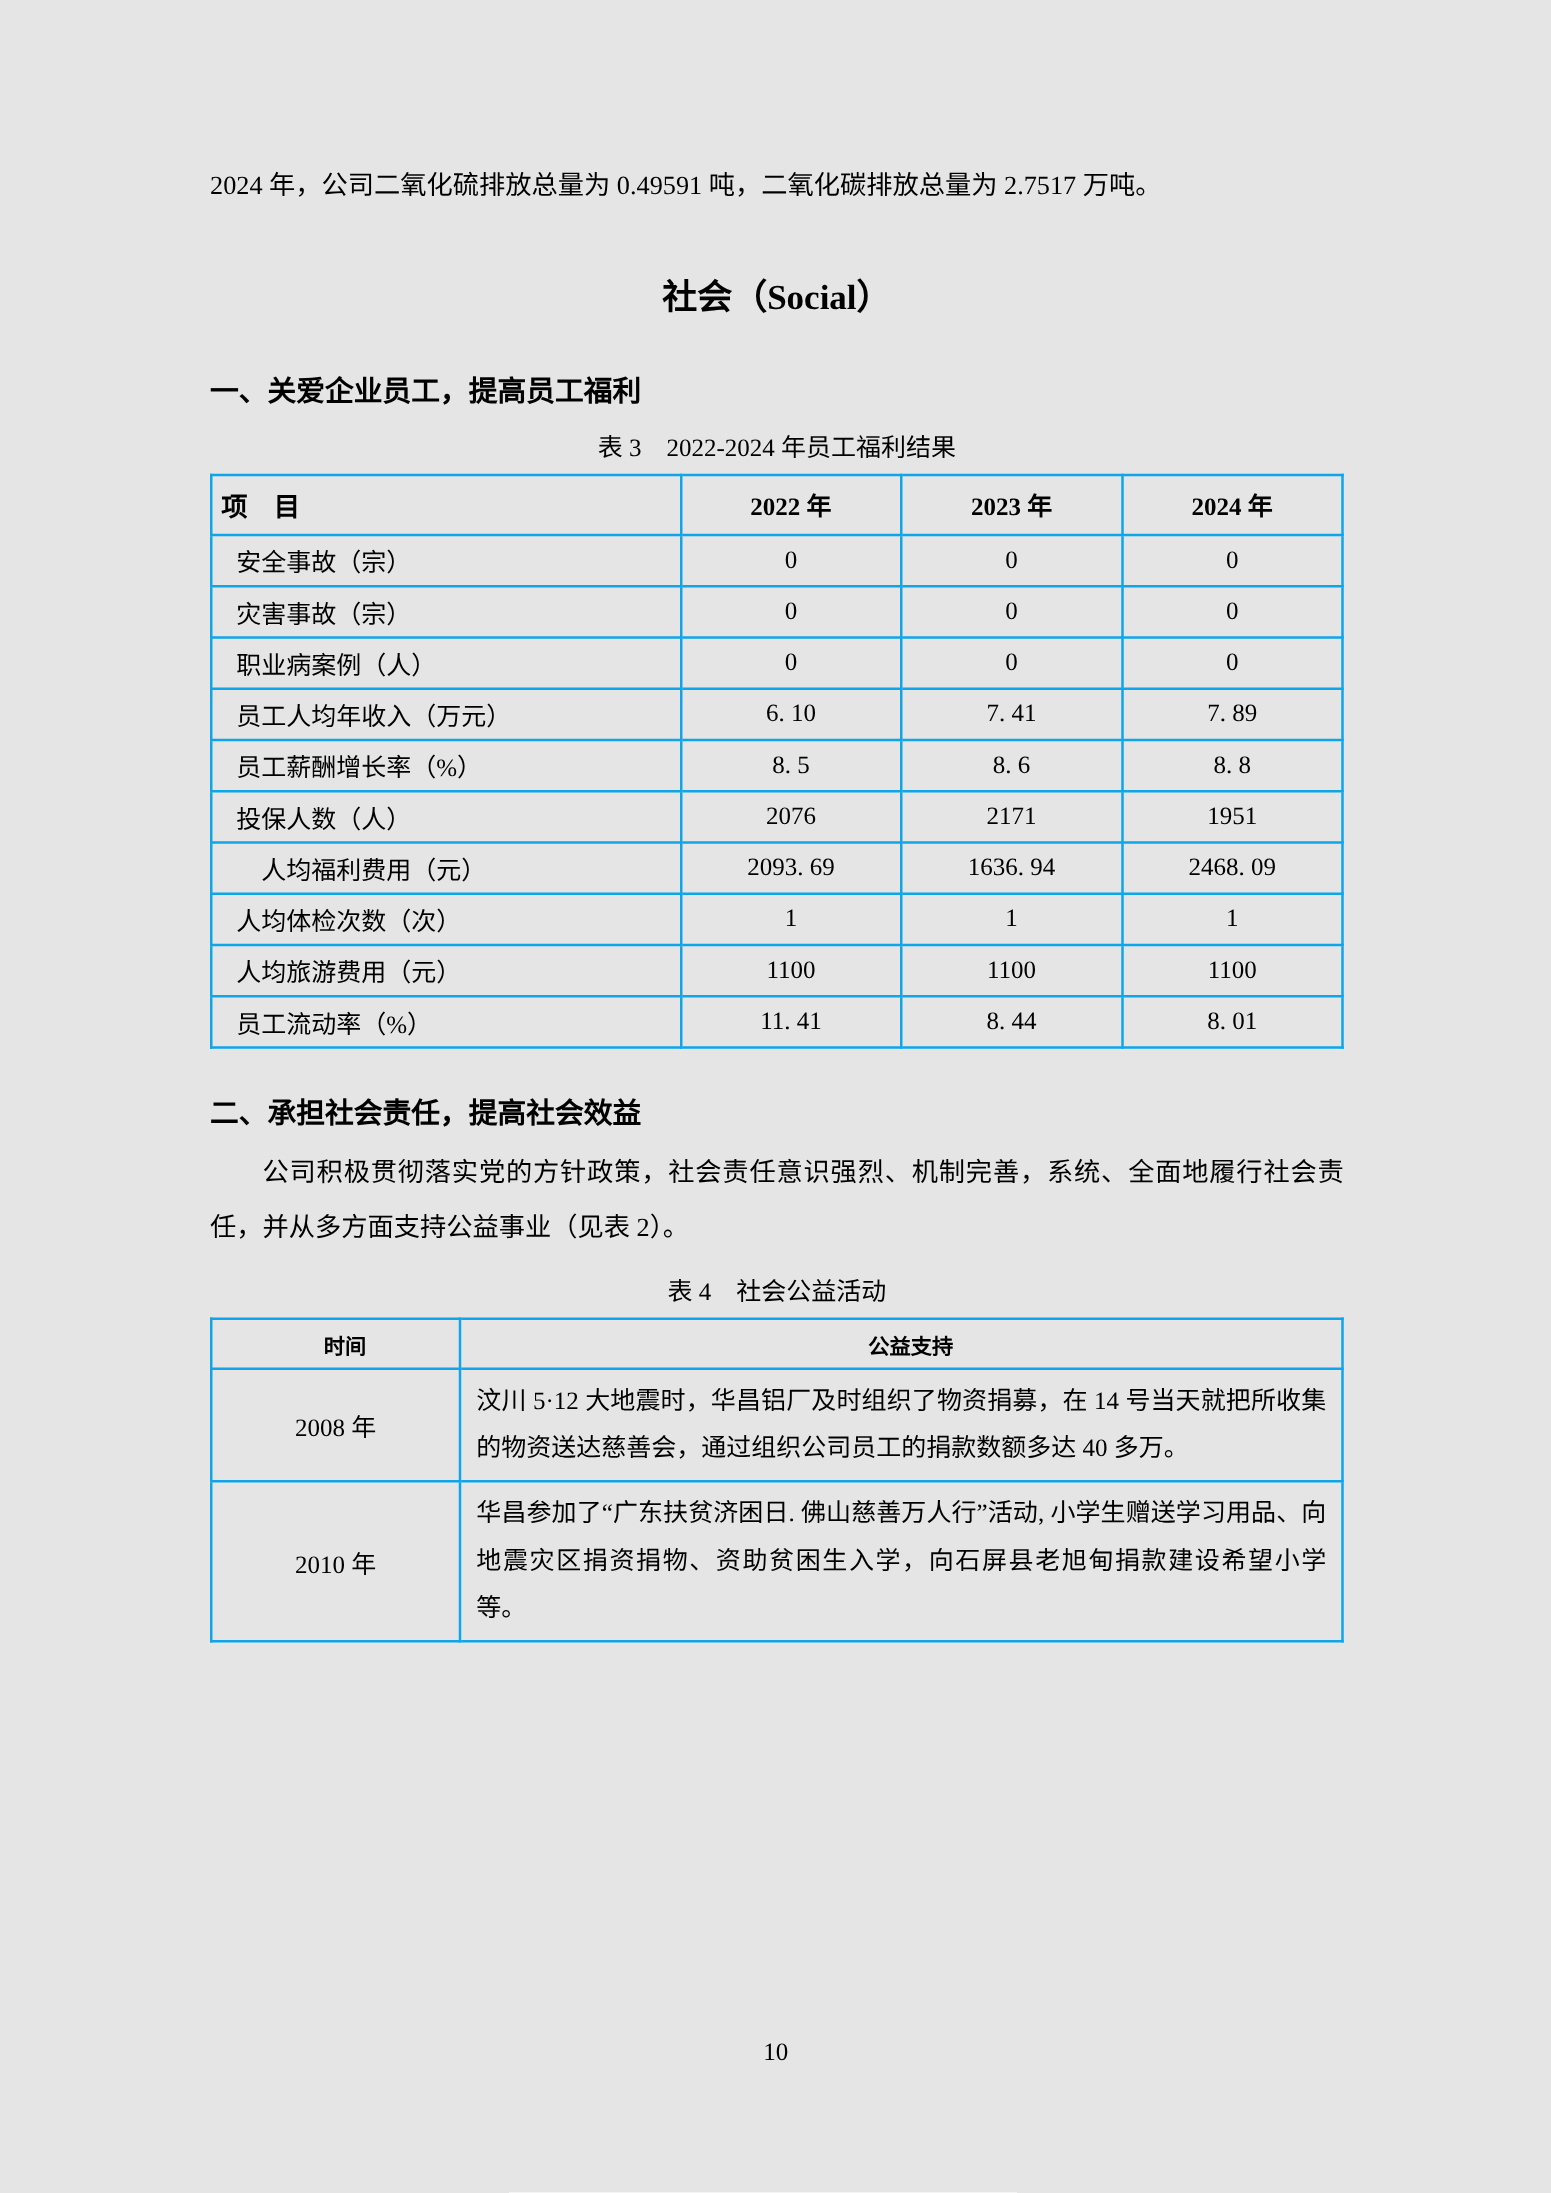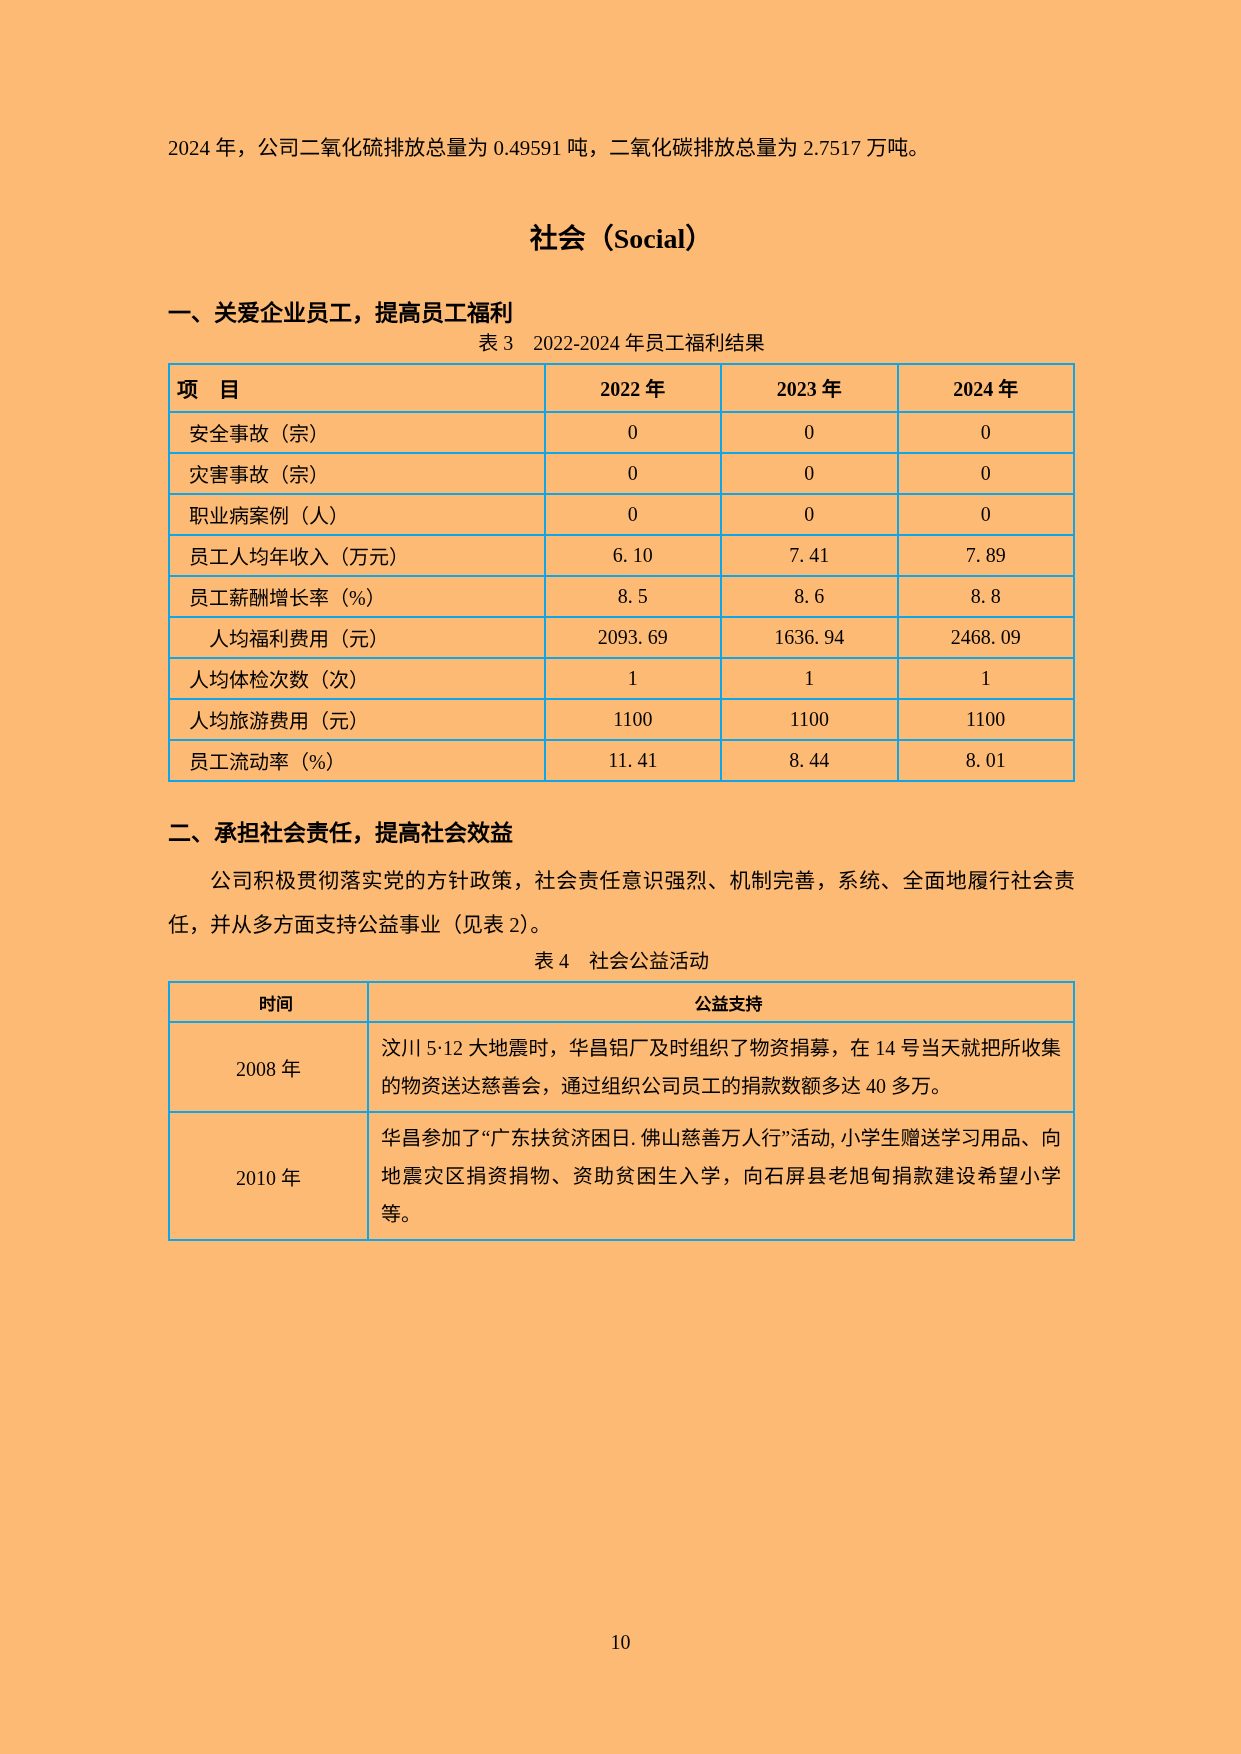--- a/index.html
+++ b/index.html
@@ -6,21 +6,21 @@
   html, body {
     margin: 0;
     padding: 0;
     background: #ffffff;
   }
   .page {
     position: relative;
     width: 1241px;
     height: 1754px;
     margin: 0 auto;
-    background: #fdba74;
+    background: #e5e5e5;
     color: #000000;
     font-family: "Liberation Serif", "DejaVu Serif", serif;
     font-size: 21px;
     padding: 126px 166px 0 168px;
     overflow: hidden;
   }
   .body-text {
     margin: 0;
     line-height: 2.1;
     text-align: justify;
@@ -36,21 +36,21 @@
   }
   .section-heading {
     margin: 40px 0 0 0;
     font-size: 23px;
     font-weight: bold;
     line-height: 1.35;
     font-family: "Liberation Sans", "DejaVu Sans", sans-serif;
   }
   .section-heading.second { margin-top: 36px; }
   .table-caption {
-    margin: 0 0 6px 0;
+    margin: 16px 0 6px 0;
     text-align: center;
     font-size: 20px;
     line-height: 1.4;
   }
   .data-table {
     width: 100%;
     border-collapse: collapse;
     table-layout: fixed;
     font-size: 20px;
   }
@@ -154,20 +154,26 @@
           <td>7. 41</td>
           <td>7. 89</td>
         </tr>
         <tr>
           <td>员工薪酬增长率（%）</td>
           <td>8. 5</td>
           <td>8. 6</td>
           <td>8. 8</td>
         </tr>
         <tr>
+          <td>投保人数（人）</td>
+          <td>2076</td>
+          <td>2171</td>
+          <td>1951</td>
+        </tr>
+        <tr>
           <td>　人均福利费用（元）</td>
           <td>2093. 69</td>
           <td>1636. 94</td>
           <td>2468. 09</td>
         </tr>
         <tr>
           <td>人均体检次数（次）</td>
           <td>1</td>
           <td>1</td>
           <td>1</td>

